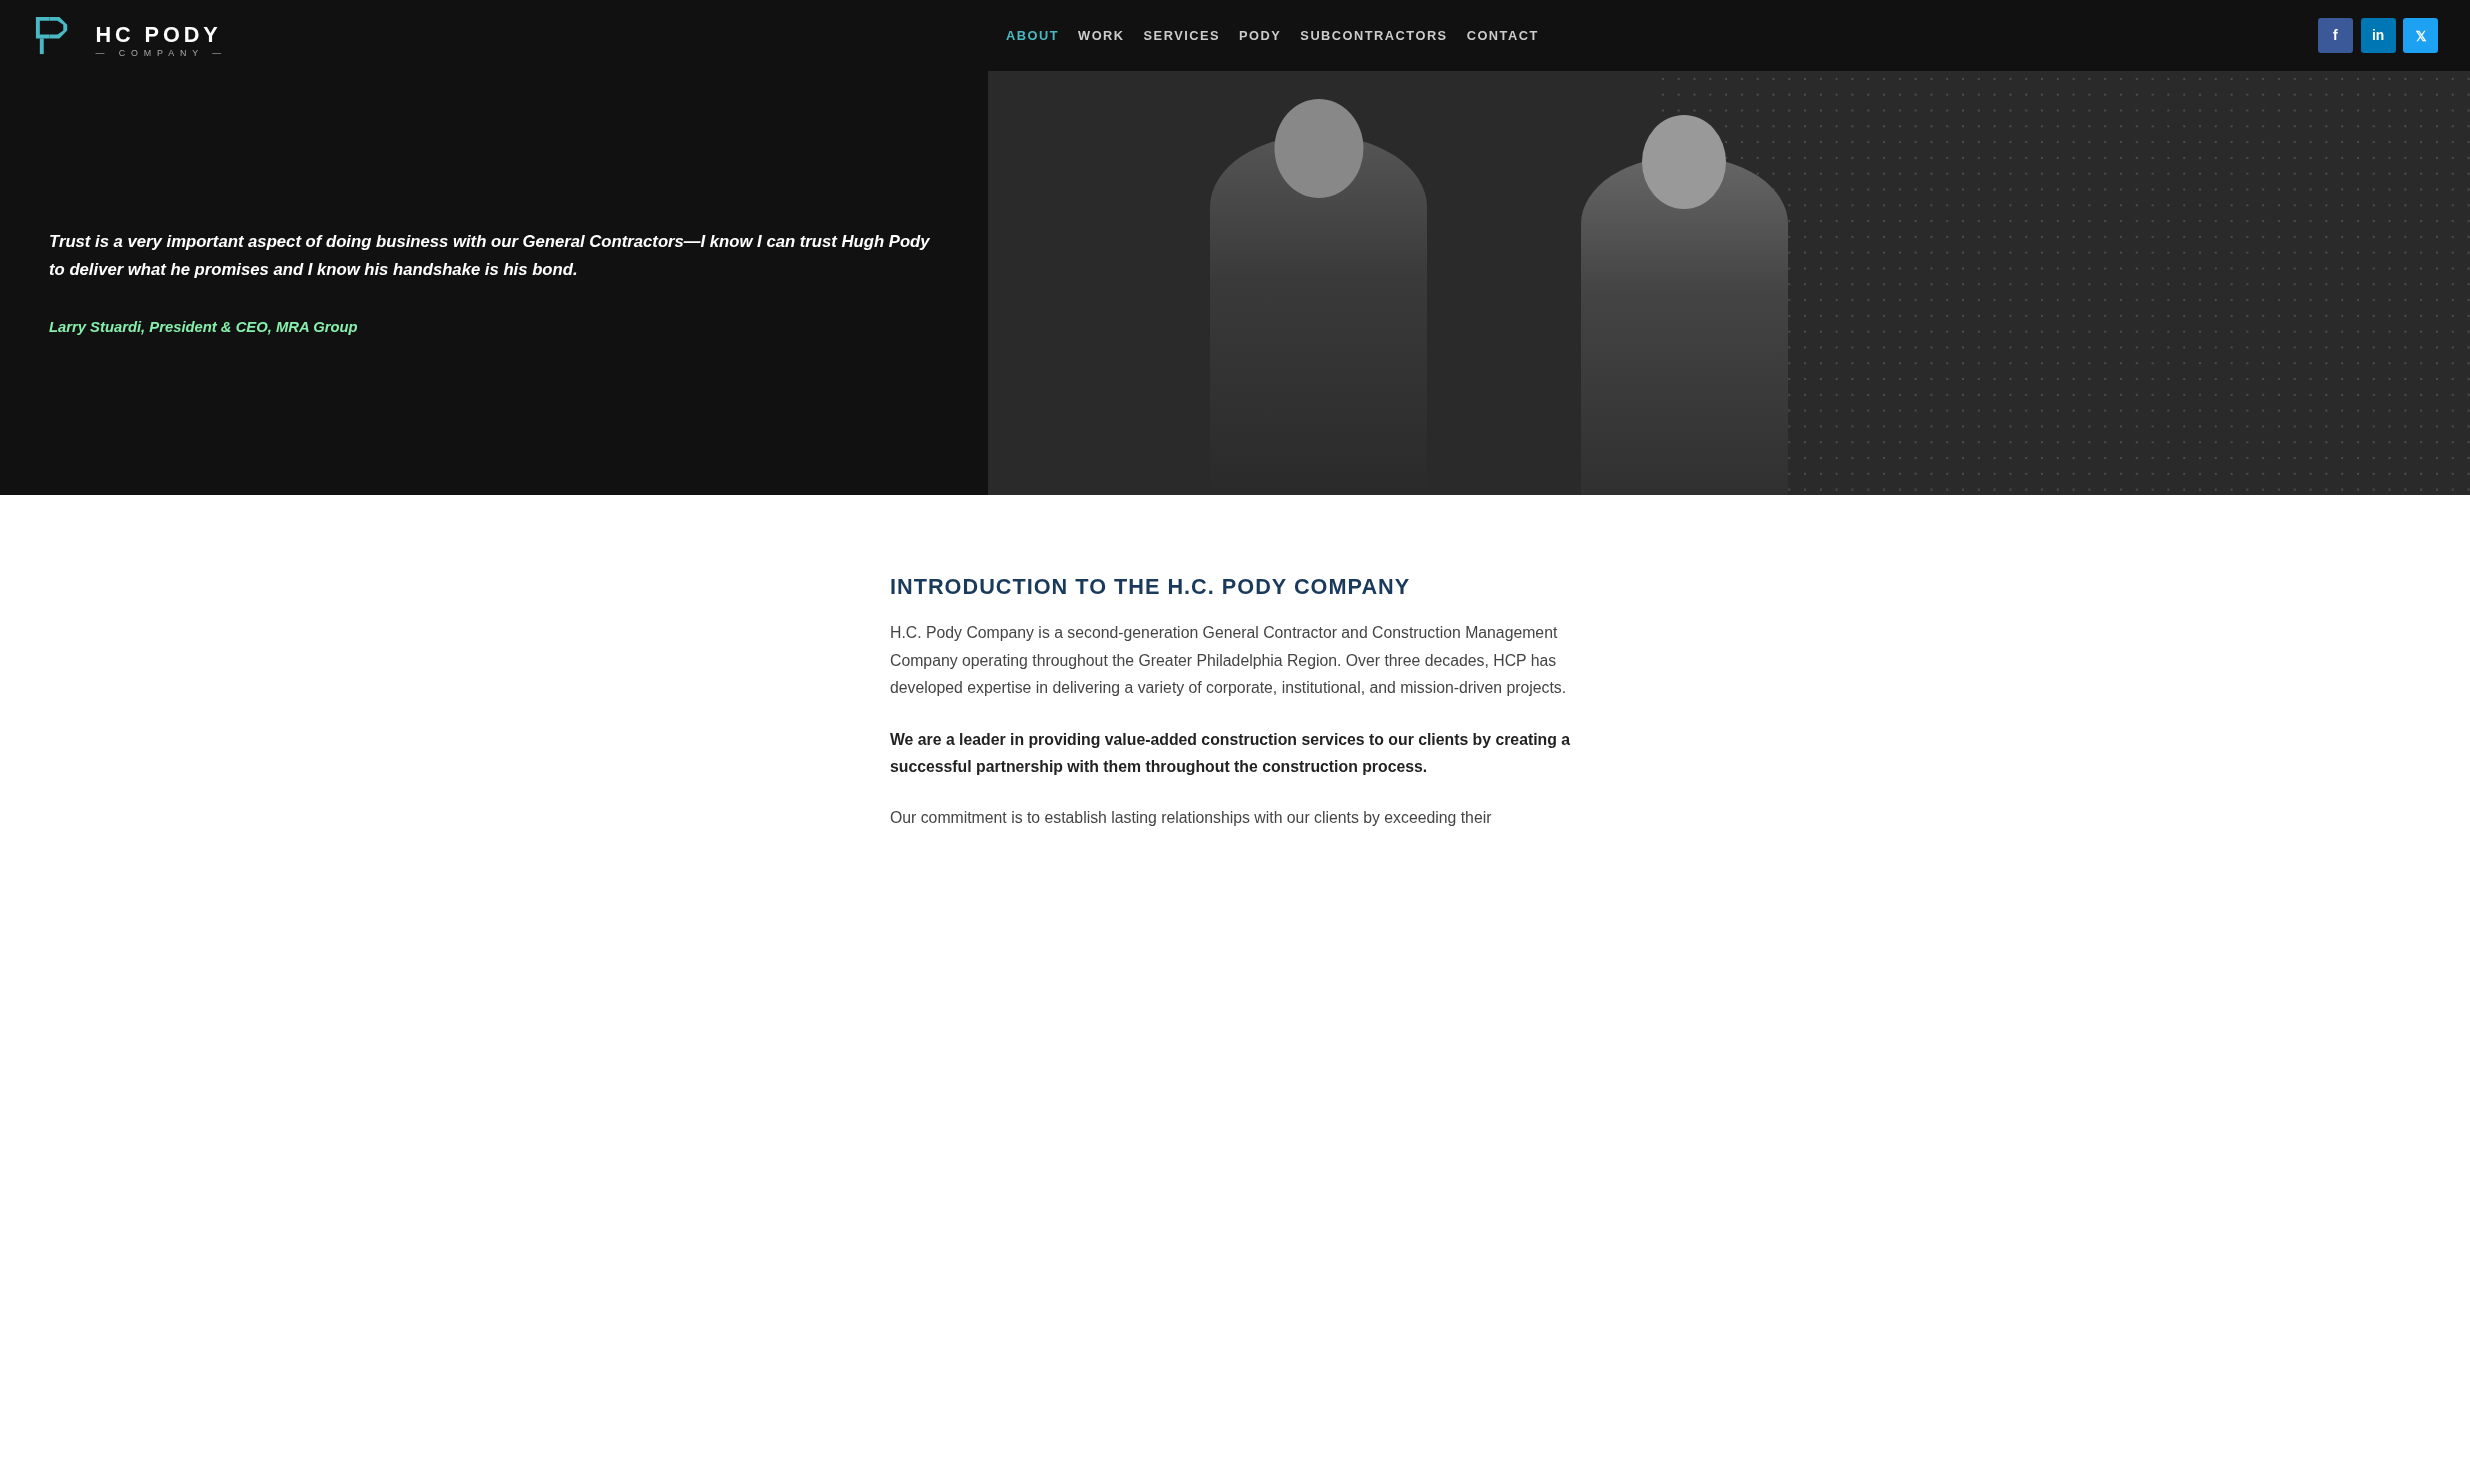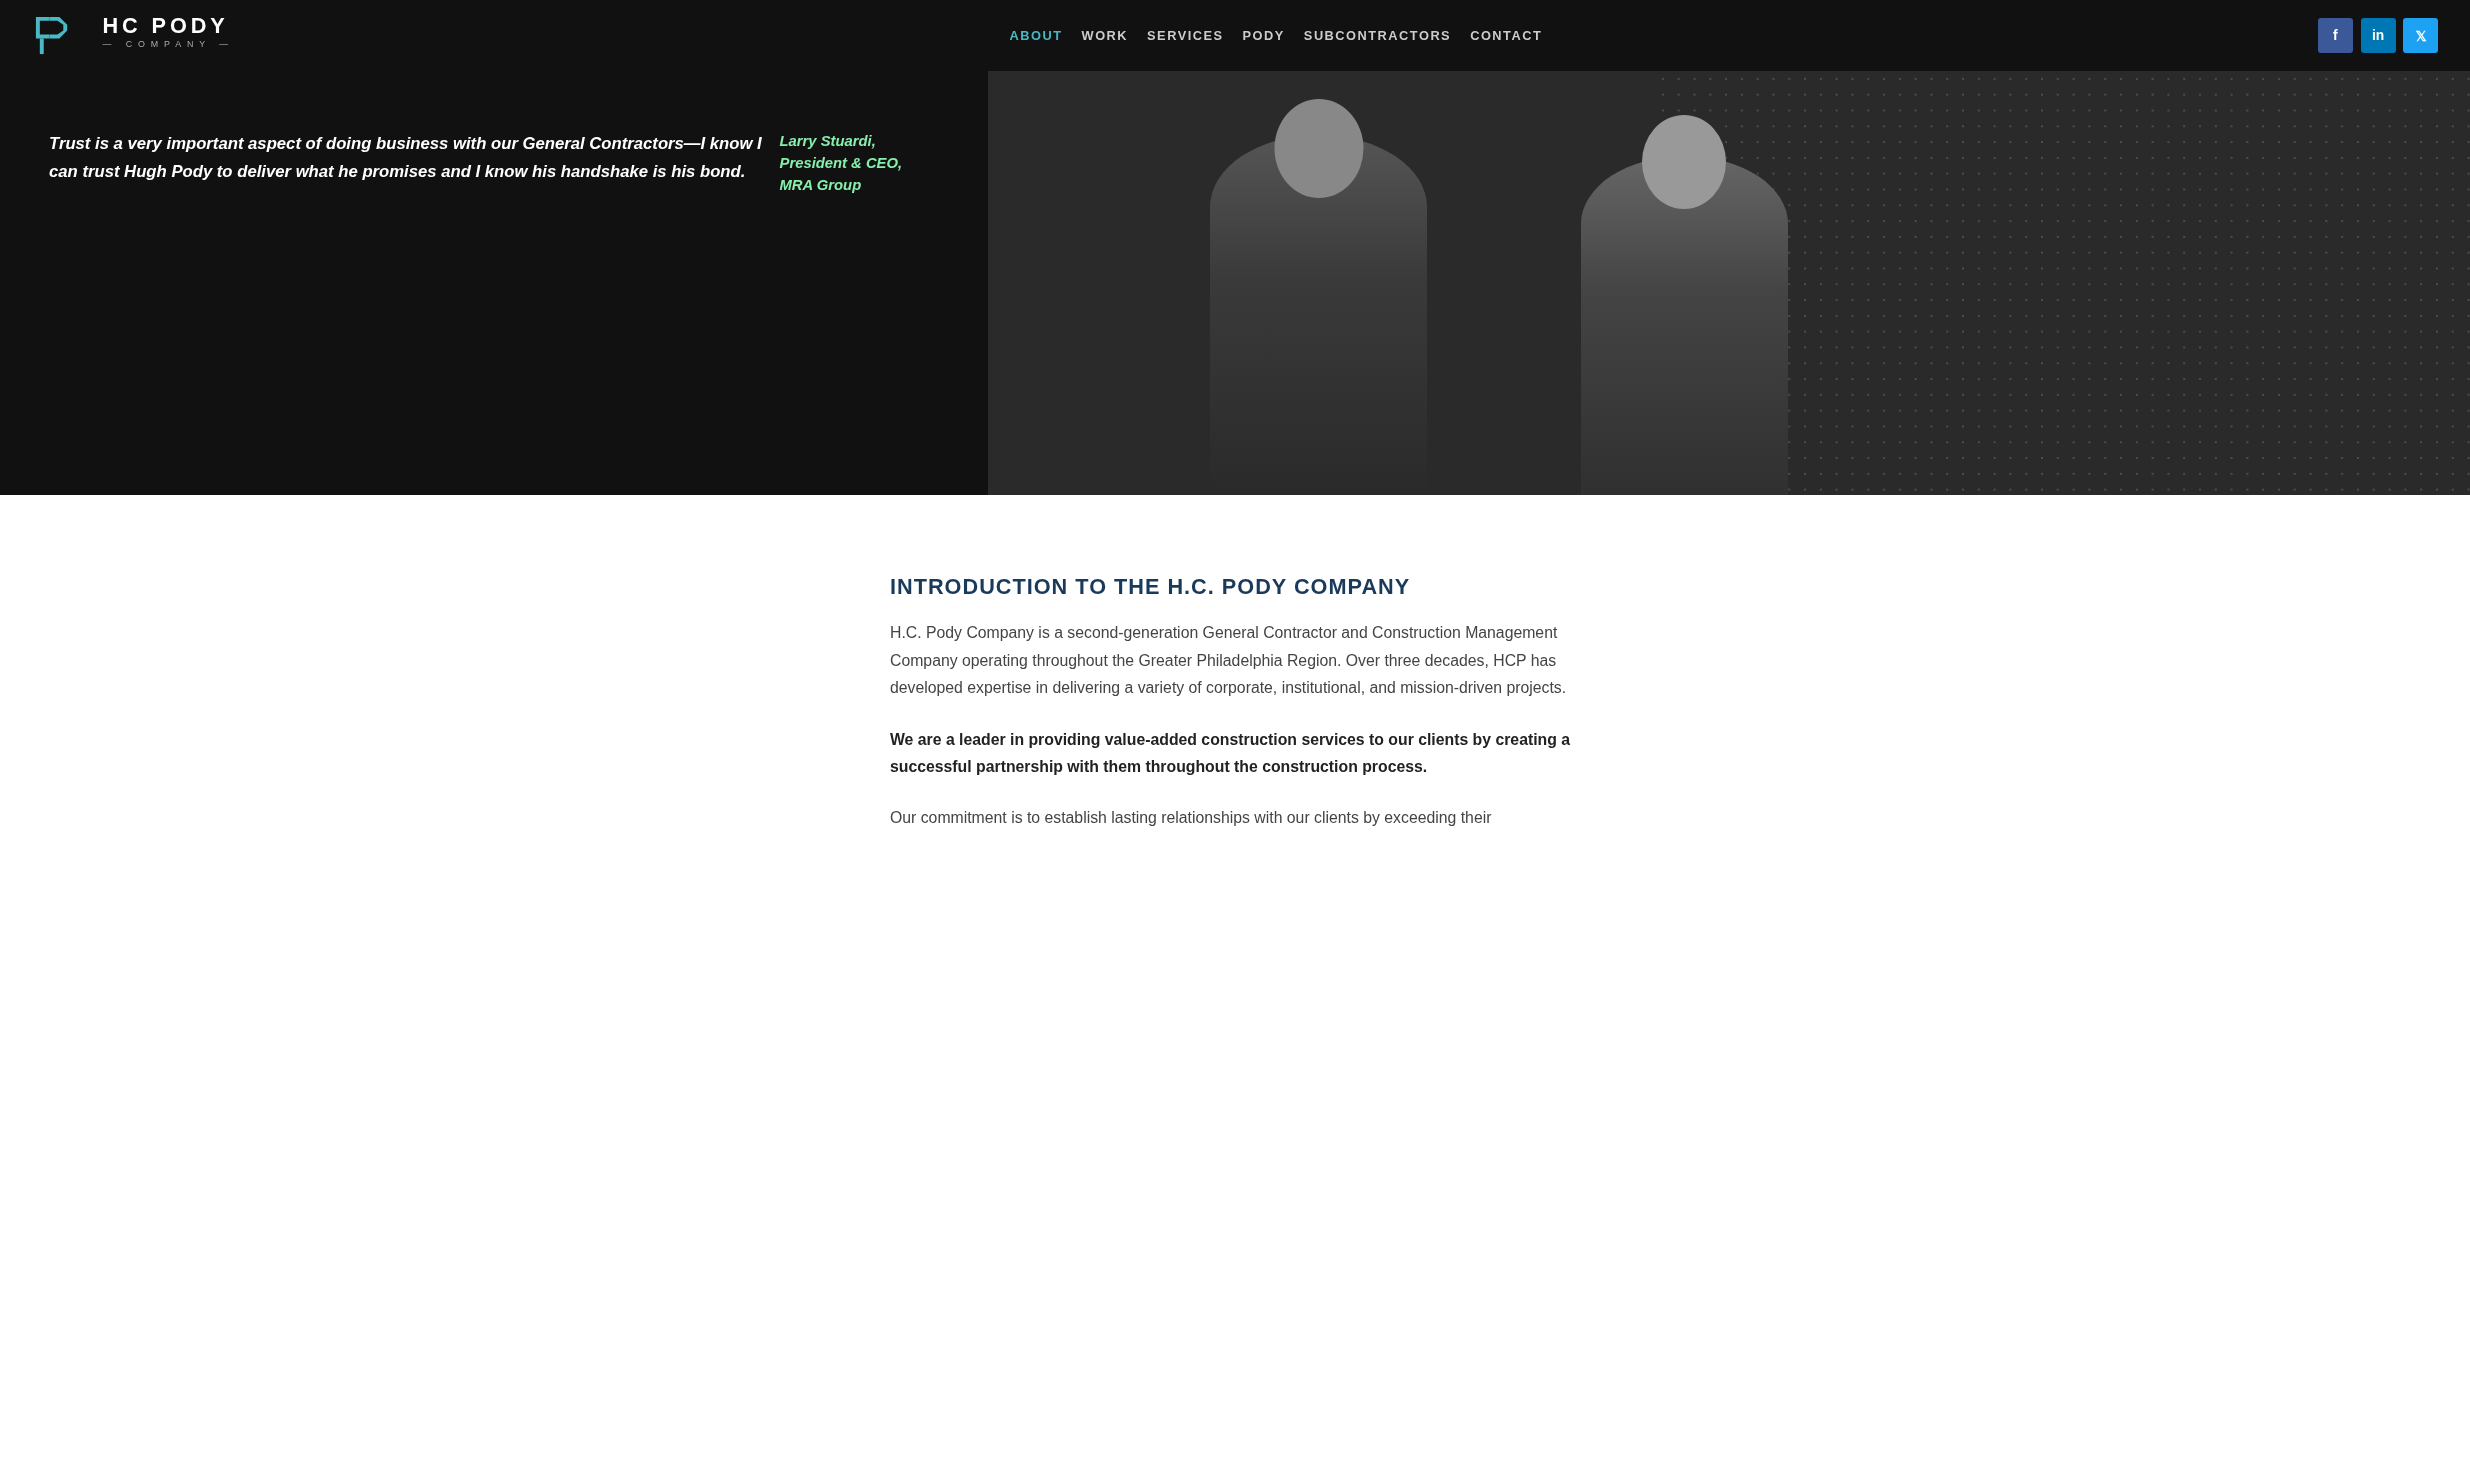--- a/index.html
+++ b/index.html
@@ -11,22 +11,22 @@
       display: flex;
       align-items: center;
       justify-content: space-between;
       padding: 0 31.5px;
       height: 71px;
       position: relative;
       z-index: 10;
     }
     .nav-logo {
       display: flex;
-      align-items: flex-start;
-      gap: 26px;
+      align-items: flex-end;
+      gap: 19px;
     }
     .logo-icon {
       width: 45px;
       height: 45px;
     }
     .logo-text {
       display: flex;
       flex-direction: column;
     }
     .logo-name {
@@ -83,21 +83,21 @@
       background: #111;
       display: flex;
       min-height: 424px;
       position: relative;
       overflow: hidden;
     }
     .hero-text-col {
       width: 40%;
       padding: 59px 49px;
       display: flex;
-      flex-direction: row;
+      flex-direction: column;
       justify-content: center;
       background: #111;
     }
     .hero-quote {
       color: #fff;
       font-size: 16.7px;
       font-style: italic;
       font-weight: 700;
       line-height: 1.7;
       margin-bottom: 31.5px;

